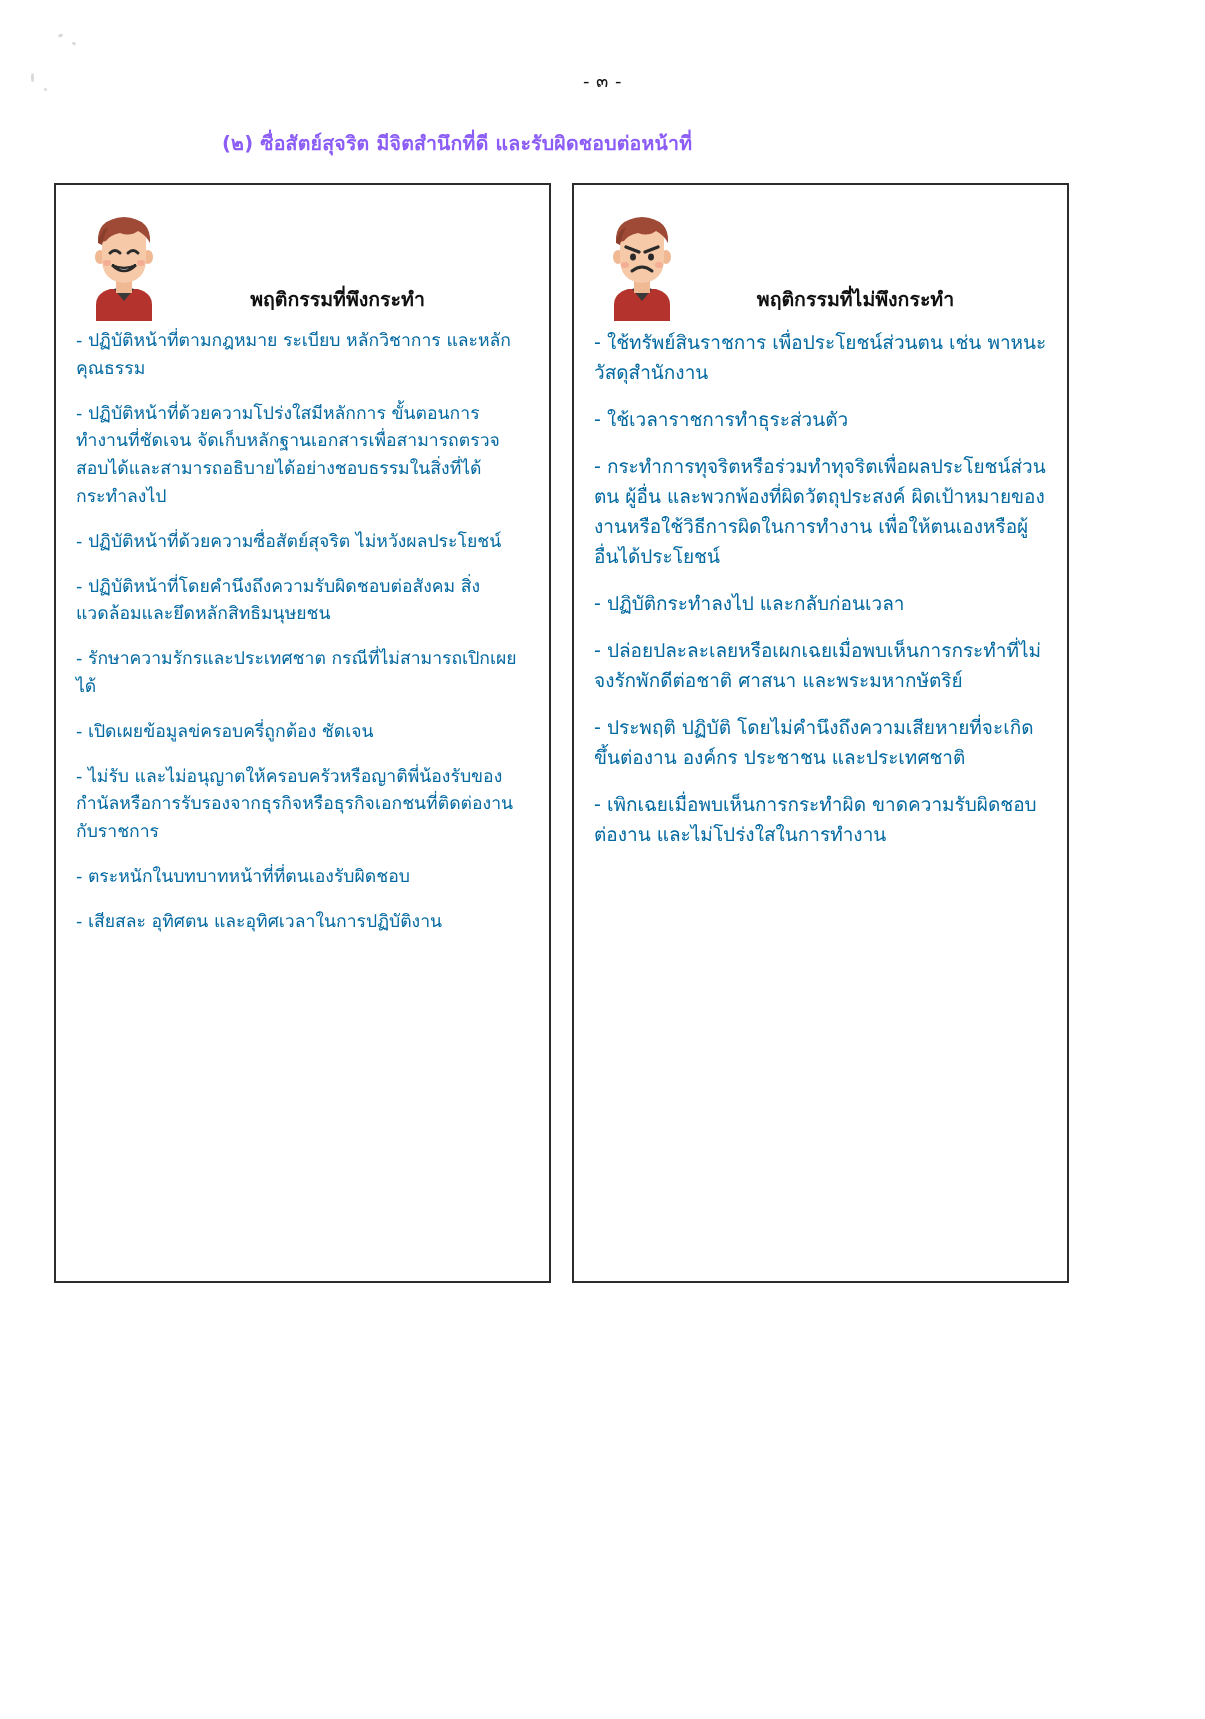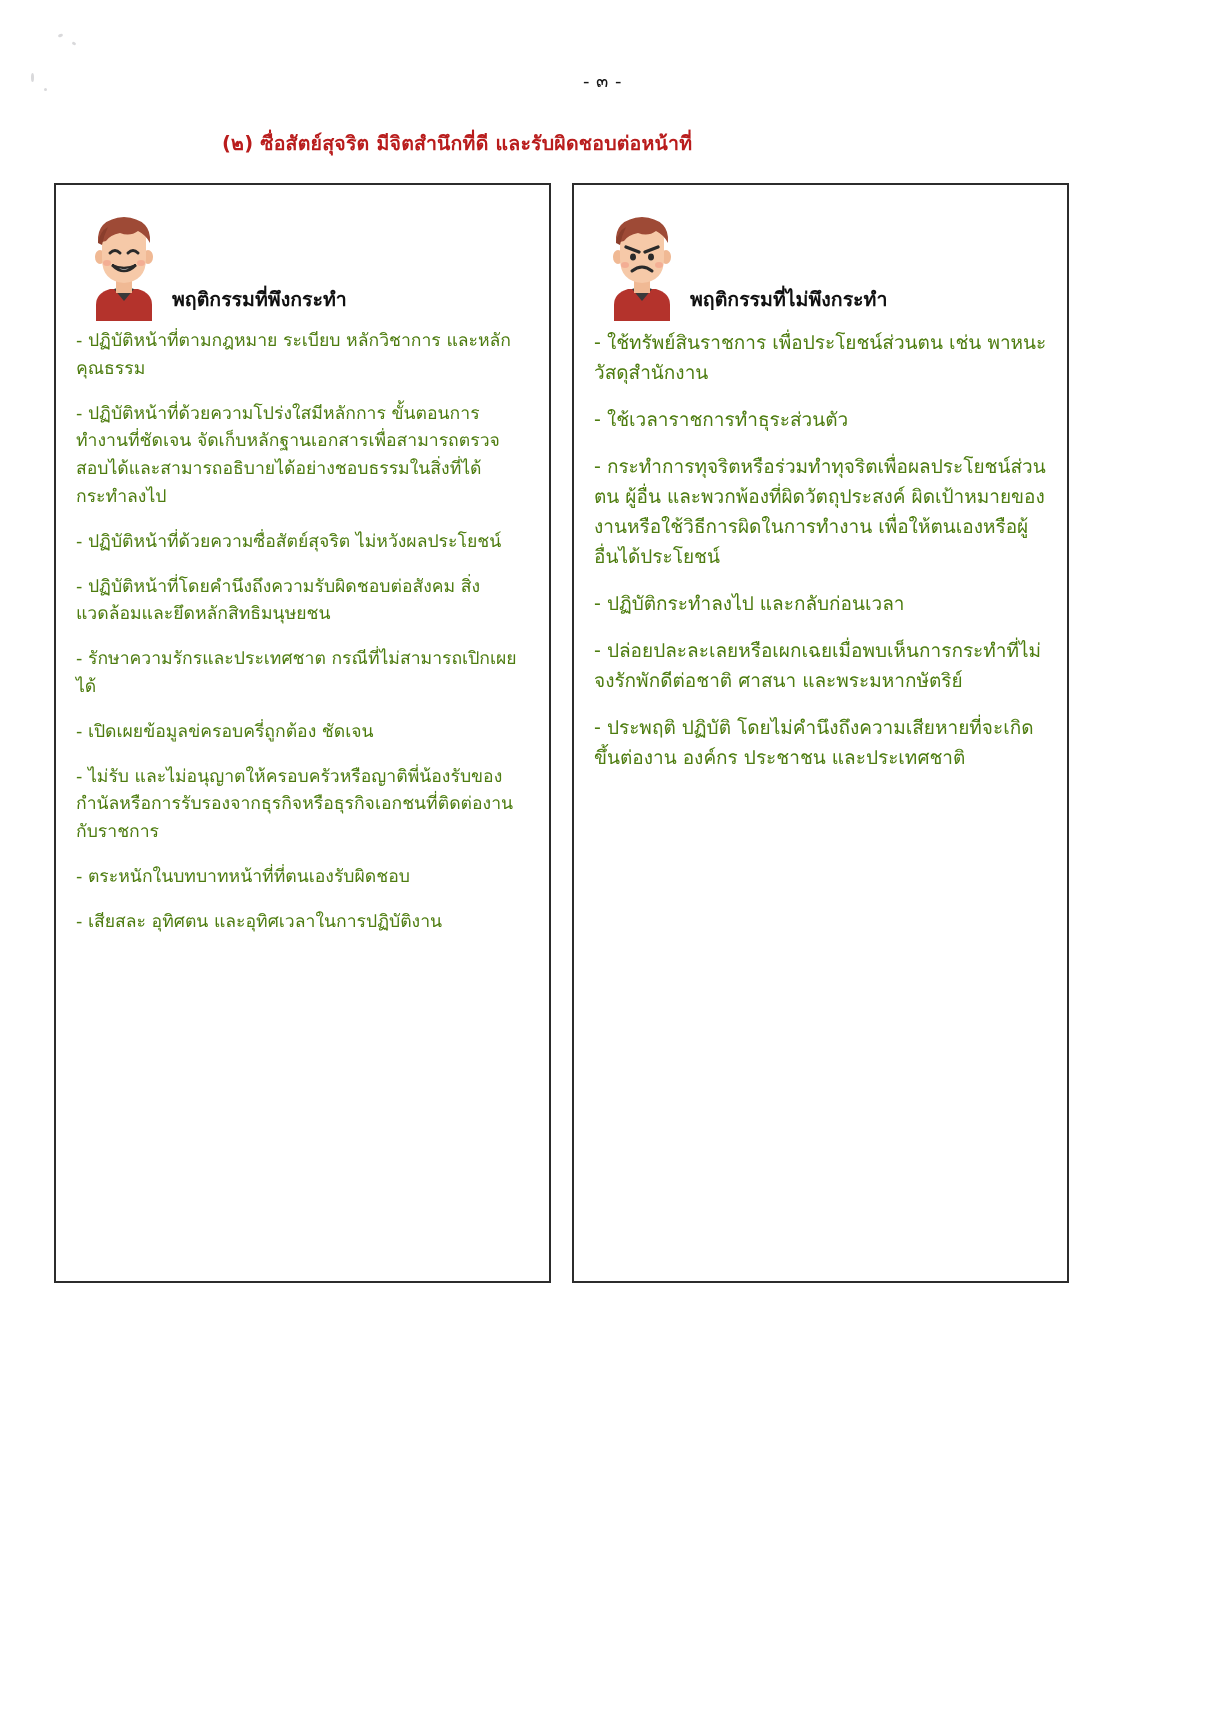--- a/index.html
+++ b/index.html
@@ -38,21 +38,21 @@
     letter-spacing: .5px;
     color: #161616;
   }
 
   .doc-heading {
     position: absolute;
     top: 128px;
     left: 222px;
     font-size: 19.5px;
     font-weight: bold;
-    color: #b91c1c;
+    color: #8b5cf6;
     letter-spacing: .2px;
   }
 
   .columns {
     position: absolute;
     top: 183px;
     left: 54px;
     width: 1060px;
     display: flex;
     gap: 21px;
@@ -76,31 +76,32 @@
 
   .avatar {
     width: 96px;
     height: 112px;
     position: relative;
     flex: 0 0 auto;
   }
 
   .panel-title {
     flex: 1 1 auto;
+    text-align: center;
     font-size: 19.5px;
     font-weight: bold;
     color: #101010;
     padding-bottom: 6px;
     padding-right: 26px;
   }
 
   .bullets {
     font-size: 17.6px;
     line-height: 1.58;
-    color: #4d7c0f;
+    color: #0369a1;
   }
   .bullet {
     margin: 0 0 17px 0;
     text-indent: 0;
     white-space: pre-line;
   }
   .bullet:last-child { margin-bottom: 0; }
 
   
   .panel.good .bullets { font-size: 17.6px; }
@@ -194,16 +195,17 @@
       </div>
       <div class="panel-title">พฤติกรรมที่ไม่พึงกระทำ</div>
     </div>
     <div class="bullets">
       <p class="bullet">- ใช้ทรัพย์สินราชการ  เพื่อประโยชน์ส่วนตน เช่น พาหนะ วัสดุสำนักงาน</p>
       <p class="bullet">- ใช้เวลาราชการทำธุระส่วนตัว</p>
       <p class="bullet">- กระทำการทุจริตหรือร่วมทำทุจริตเพื่อผลประโยชน์ส่วนตน ผู้อื่น และพวกพ้องที่ผิดวัตถุประสงค์  ผิดเป้าหมายของงานหรือใช้วิธีการผิดในการทำงาน  เพื่อให้ตนเองหรือผู้อื่นได้ประโยชน์</p>
       <p class="bullet">- ปฏิบัติกระทำลงไป และกลับก่อนเวลา</p>
       <p class="bullet">- ปล่อยปละละเลยหรือเผกเฉยเมื่อพบเห็นการกระทำที่ไม่จงรักพักดีต่อชาติ  ศาสนา และพระมหากษัตริย์</p>
       <p class="bullet">- ประพฤติ  ปฏิบัติ โดยไม่คำนึงถึงความเสียหายที่จะเกิดขึ้นต่องาน  องค์กร  ประชาชน และประเทศชาติ</p>
+      <p class="bullet">- เพิกเฉยเมื่อพบเห็นการกระทำผิด  ขาดความรับผิดชอบต่องาน และไม่โปร่งใสในการทำงาน</p>
     </div>
   </div>
 
 </div>
 
 </body></html>

